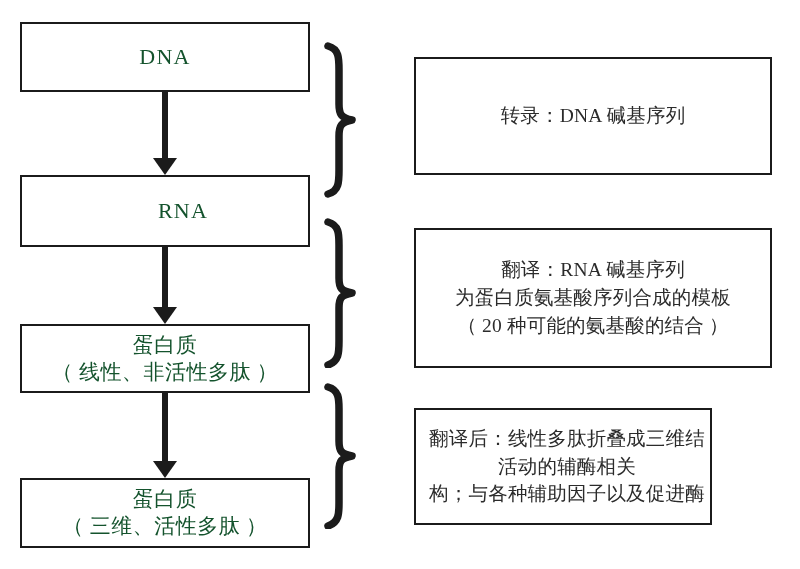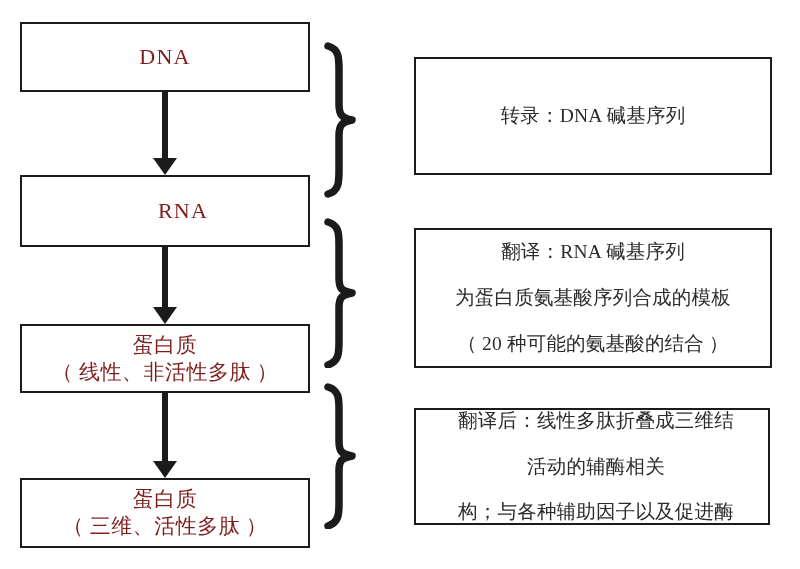--- a/index.html
+++ b/index.html
@@ -23,21 +23,21 @@
   .flow-box {
     position: absolute;
     box-sizing: border-box;
     border: 2.5px solid #1b1b1b;
     background: #ffffff;
     display: flex;
     flex-direction: column;
     align-items: center;
     justify-content: center;
     text-align: center;
-    color: #7f1d1d;
+    color: #14532d;
   }
   .flow-box .line1 {
     font-size: 21px;
     line-height: 1.18;
     letter-spacing: 0.5px;
     white-space: nowrap;
   }
   .flow-box .line2 {
     font-size: 21px;
     line-height: 1.18;
@@ -82,21 +82,20 @@
   .caption-box {
     position: absolute;
     box-sizing: border-box;
     border: 2.5px solid #1b1b1b;
     background: #ffffff;
     display: flex;
     flex-direction: column;
     align-items: center;
     justify-content: center;
     padding: 4px 8px;
-    gap: 18px;
   }
   .caption-box .cline {
     font-size: 19.5px;
     line-height: 1.42;
     text-align: center;
     white-space: nowrap;
     color: #2b2b2b;
     letter-spacing: 0.2px;
   }
   .caption-box .cline.wide {
@@ -162,19 +161,19 @@
   <div class="caption-box" style="left:414px; top:57px; width:358px; height:118px;">
     <div class="cline">转录：DNA 碱基序列</div>
   </div>
 
   <div class="caption-box" style="left:414px; top:228px; width:358px; height:140px;">
     <div class="cline">翻译：RNA 碱基序列</div>
     <div class="cline">为蛋白质氨基酸序列合成的模板</div>
     <div class="cline">（ 20 种可能的氨基酸的结合 ）</div>
   </div>
 
-  <div class="caption-box" style="left:414px; top:408px; width:356px; height:117px;padding-left:16px;">
+  <div class="caption-box" style="left:414px; top:408px; width:298px; height:117px;padding-left:16px;">
     <div class="cline">翻译后：线性多肽折叠成三维结</div>
     <div class="cline">活动的辅酶相关</div>
     <div class="cline">构；与各种辅助因子以及促进酶</div>
   </div>
 
 </div>
 
 </body></html>

